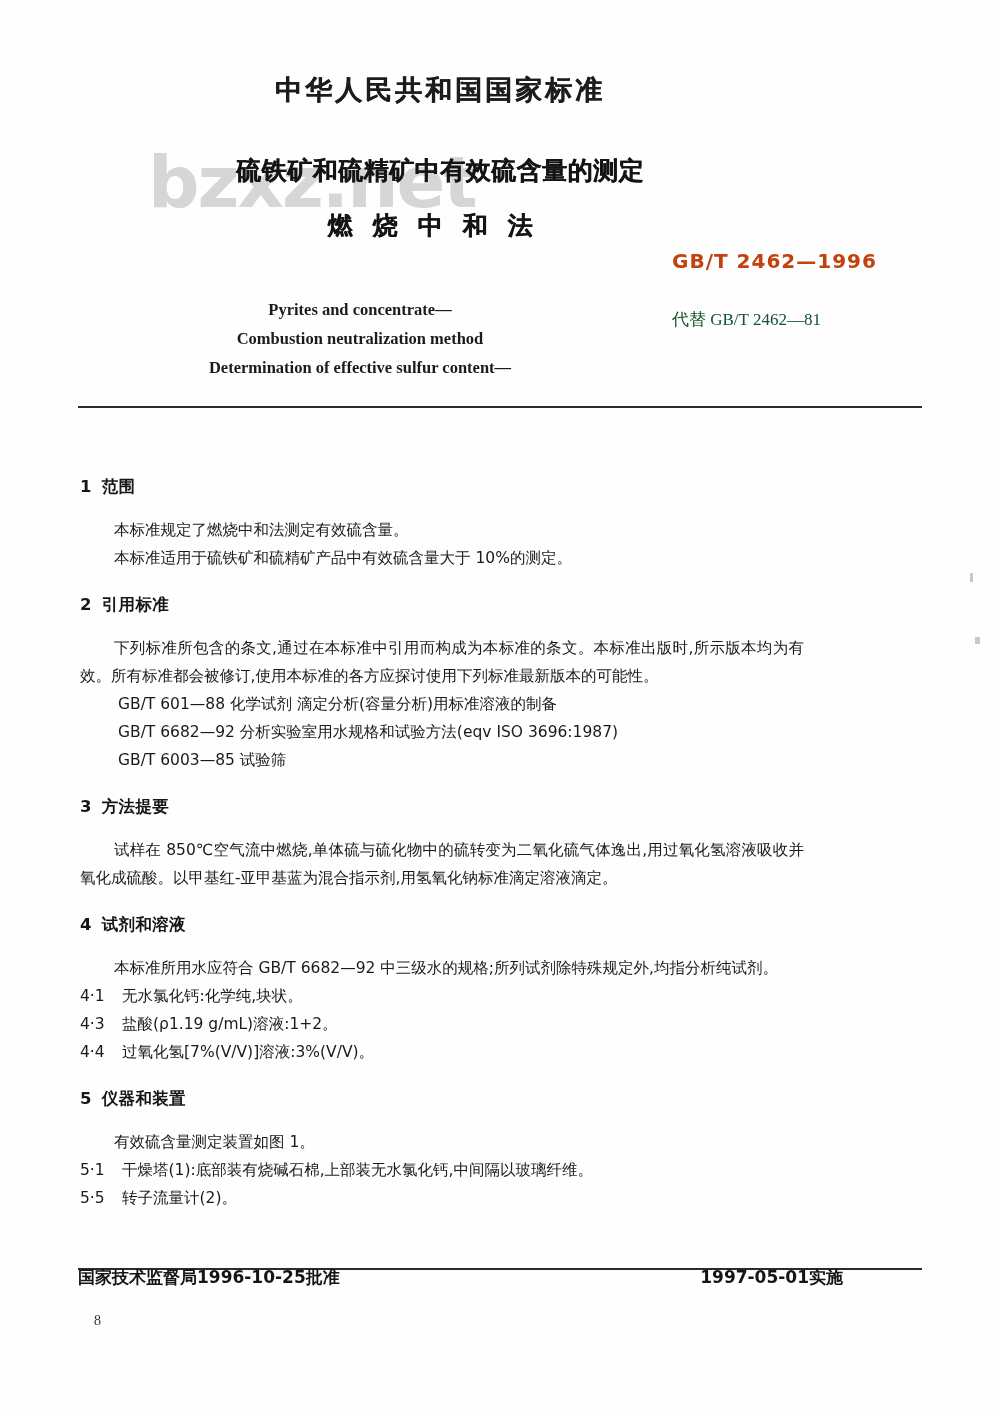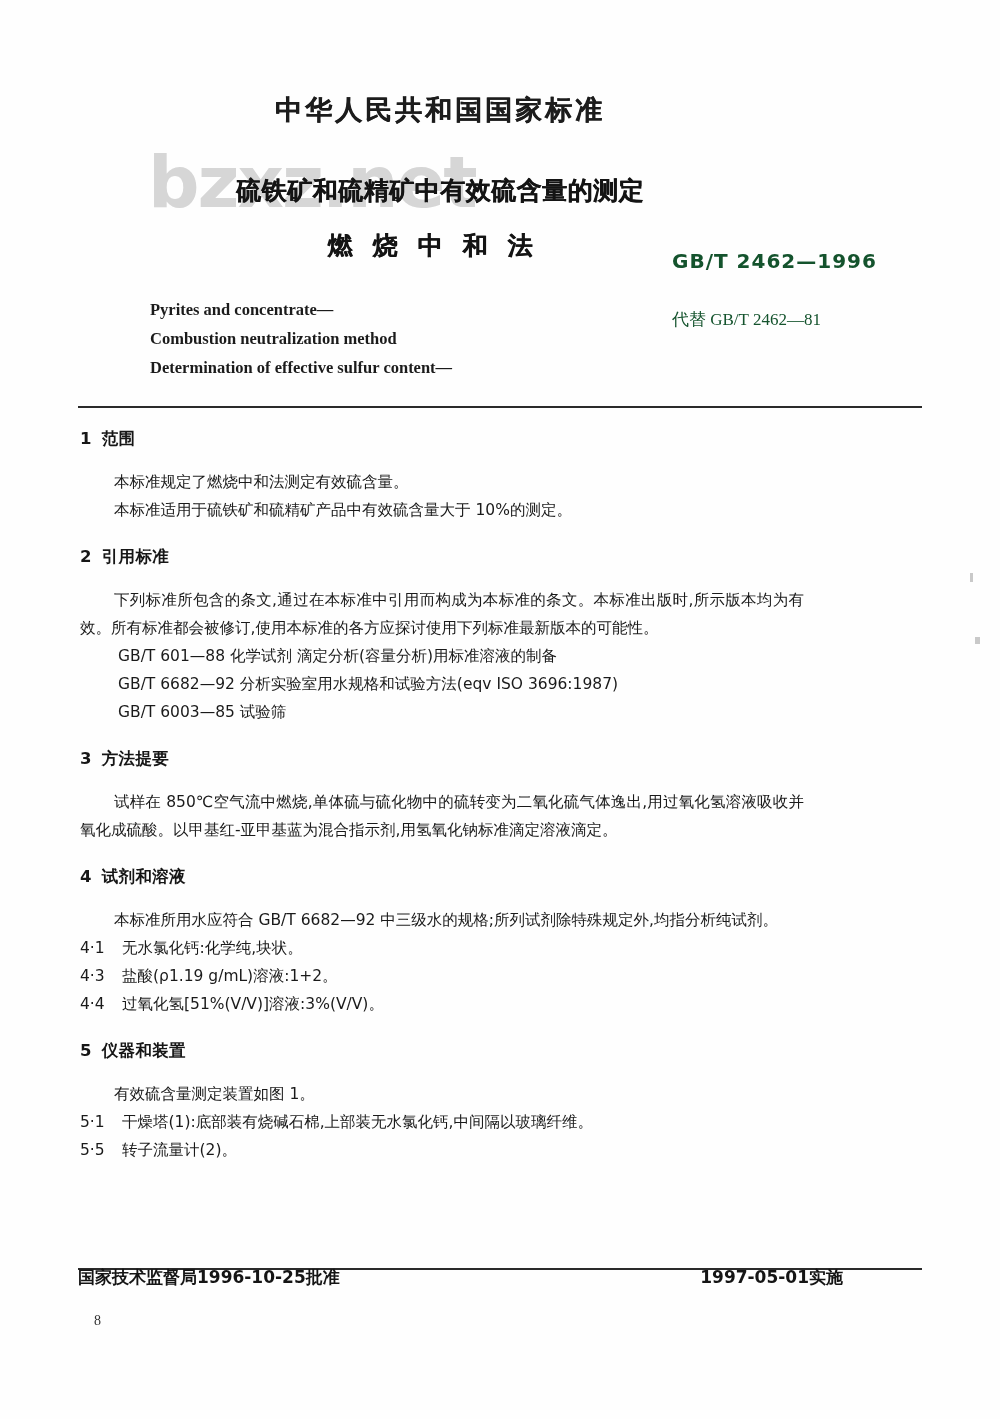--- a/index.html
+++ b/index.html
@@ -31,21 +31,21 @@
     color: #d6d6d6;
     z-index: 0;
     user-select: none;
     white-space: nowrap;
   }
 
   
   #title-block {
     position: relative;
     z-index: 2;
-    padding-top: 92px;
+    padding-top: 72px;
   }
   .cn-std-name {
     text-align: center;
     font-family: "DejaVu Sans", "Liberation Sans", sans-serif;
     font-weight: bold;
     font-size: 27px;
     letter-spacing: 3px;
     color: #1c1c1c;
     margin-left: -120px;
     text-shadow: 0.4px 0 0 currentColor;
@@ -73,38 +73,39 @@
     text-shadow: 0.4px 0 0 currentColor;
   }
   #std-number {
     position: absolute;
     left: 672px;
     top: 249px;
     font-family: "DejaVu Sans", sans-serif;
     font-size: 20px;
     font-weight: bold;
     letter-spacing: 1px;
-    color: #14532d;
+    color: #c2410c;
     z-index: 3;
   }
   #replaces {
     position: absolute;
     left: 672px;
     top: 308px;
     font-family: "Liberation Serif", serif;
     font-size: 17px;
     color: #14532d;
     z-index: 3;
     text-align: right;
   }
   #eng-title {
     position: absolute;
     left: 150px;
     top: 295px;
     width: 420px;
+    text-align: center;
     font-family: "Liberation Serif", "DejaVu Serif", serif;
     font-weight: bold;
     font-size: 16.5px;
     line-height: 29px;
     color: #1b1b1b;
     z-index: 3;
   }
 
   hr.rule {
     border: 0;
@@ -114,21 +115,21 @@
     left: 78px;
     width: 844px;
     z-index: 2;
   }
   #rule-top { top: 406px; }
 
   
   #body {
     position: absolute;
     left: 0;
-    top: 428px;
+    top: 476px;
     width: 904px;
     z-index: 2;
   }
   .clause-head {
     font-family: "DejaVu Sans", "Liberation Sans", sans-serif;
     font-weight: bold;
     font-size: 16.5px;
     color: #161616;
     margin: 0 0 0 80px;
     padding: 0;
@@ -283,21 +284,21 @@
     <div class="gap-md"></div>
     <p class="para indent">本标准所用水应符合 GB/T 6682—92 中三级水的规格;所列试剂除特殊规定外,均指分析纯试剂。</p>
 
     <div class="sub-item">
       <span class="sn">4·1</span><span class="body-txt">无水氯化钙:化学纯,块状。</span>
     </div>
     <div class="sub-item">
       <span class="sn">4·3</span><span class="body-txt">盐酸(ρ1.19 g/mL)溶液:1+2。</span>
     </div>
     <div class="sub-item">
-      <span class="sn">4·4</span><span class="body-txt">过氧化氢[51%(V/V)]溶液:3%(V/V)。</span>
+      <span class="sn">4·4</span><span class="body-txt">过氧化氢[7%(V/V)]溶液:3%(V/V)。</span>
     </div>
 
     <div class="gap-lg"></div>
 
     <div class="clause-head">
       <span class="num">5</span><span>仪器和装置</span>
     </div>
     <div class="gap-md"></div>
     <p class="para indent">有效硫含量测定装置如图 1。</p>
 

